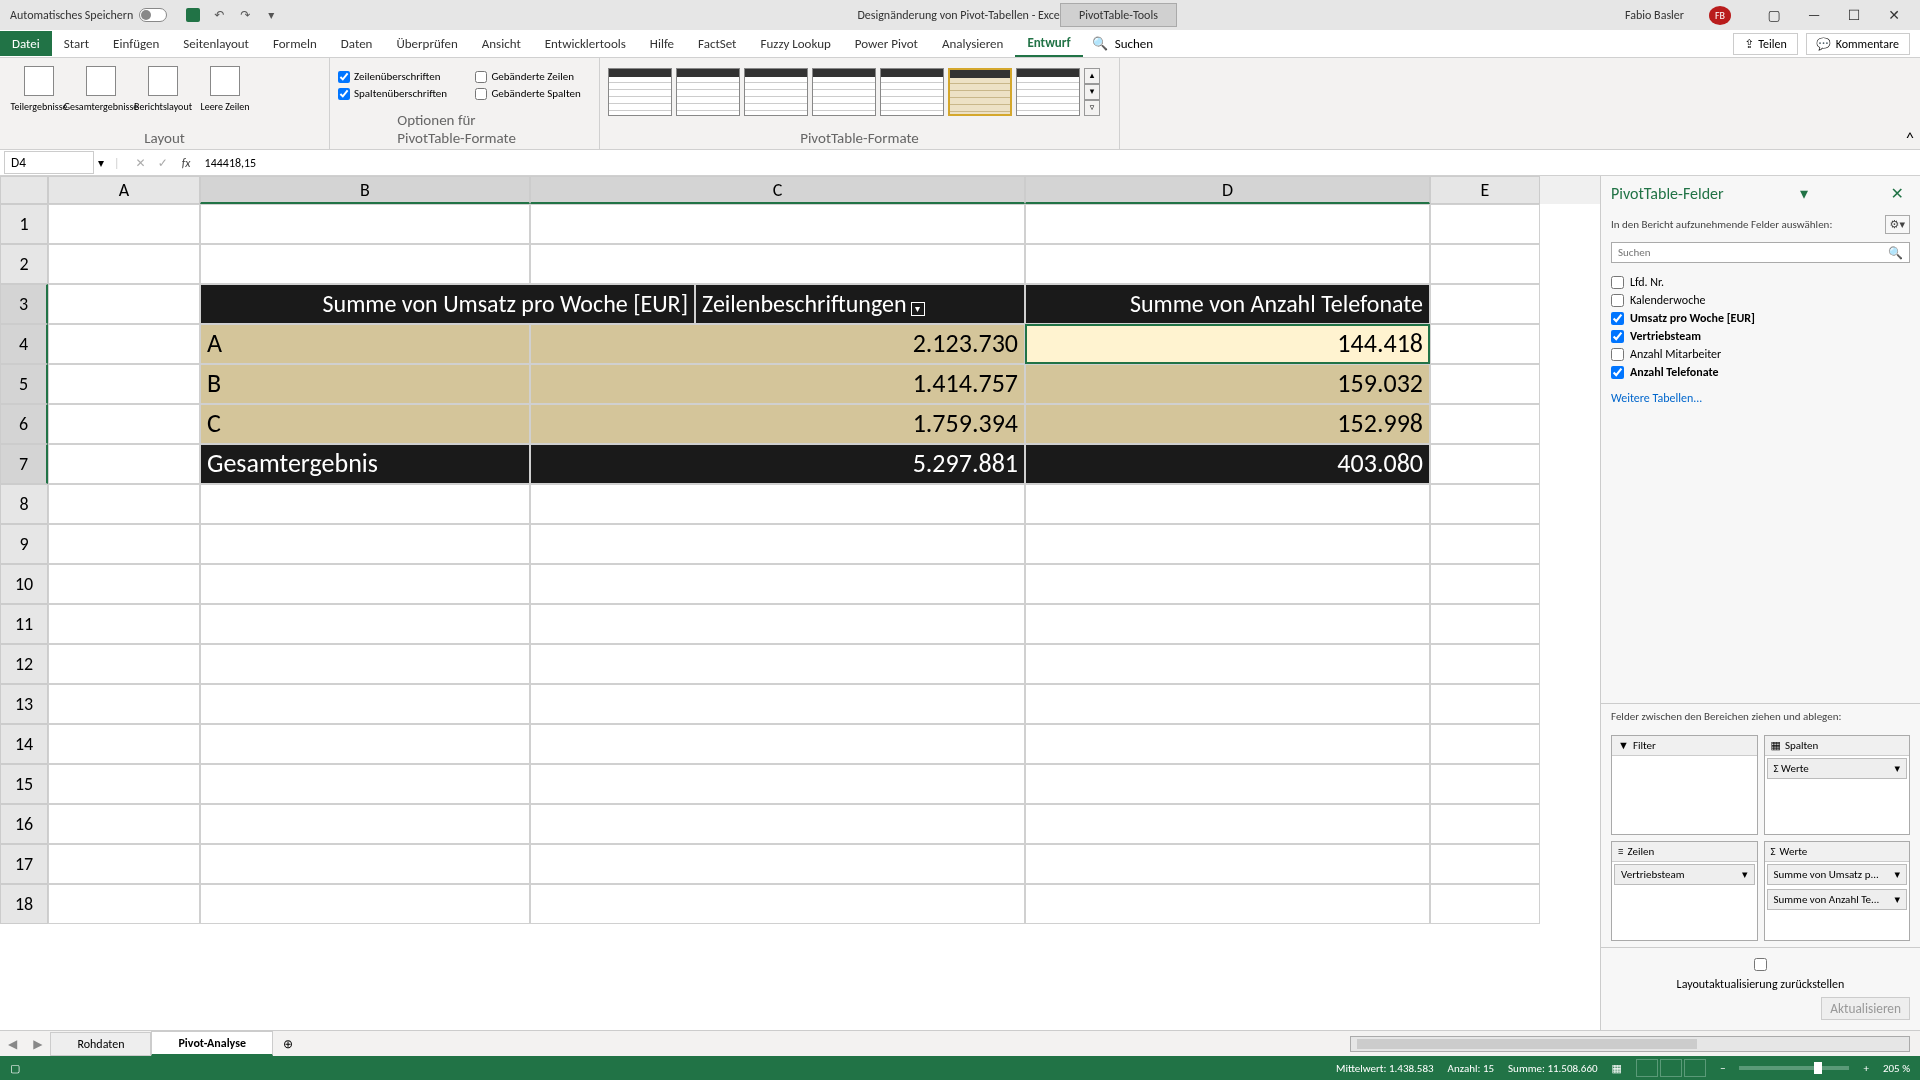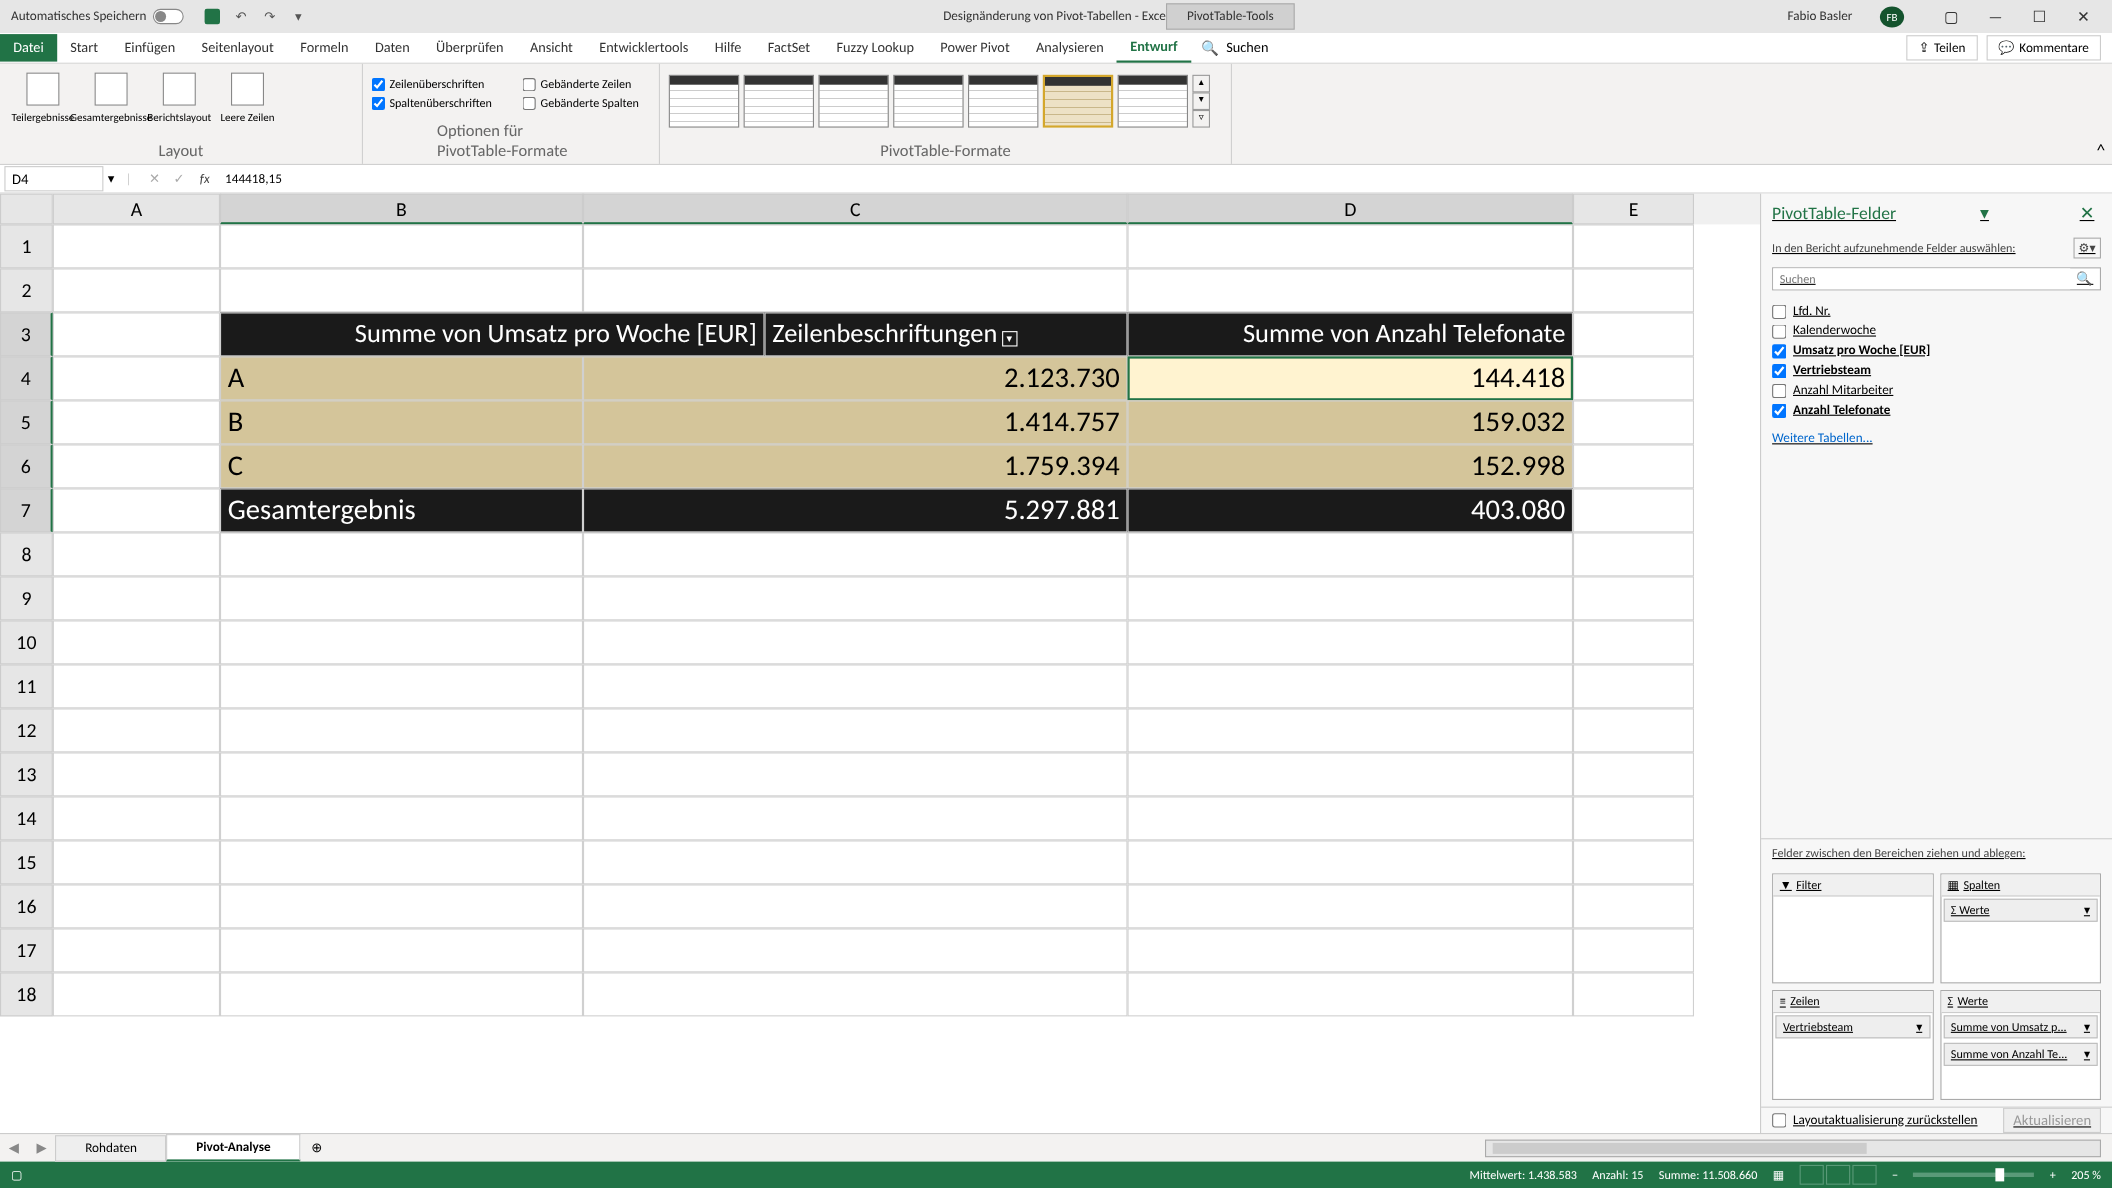--- a/index.html
+++ b/index.html
@@ -9,21 +9,21 @@
 .titlebar { height: 30px; background: #e6e6e6; display: flex; align-items: center; font-size: 12px; color: #333; position: relative; }
 .autosave { display: flex; align-items: center; gap: 6px; padding: 0 10px; }
 .toggle { width: 28px; height: 14px; border: 1px solid #888; border-radius: 8px; background: #fff; position: relative; }
 .toggle::after { content: ""; position: absolute; width: 10px; height: 10px; border-radius: 50%; background: #888; top: 1px; left: 1px; }
 .qat { display: flex; gap: 6px; align-items: center; padding-left: 6px; }
 .qat-btn { width: 20px; height: 20px; display: flex; align-items: center; justify-content: center; font-size: 12px; color: #555; }
 .save-ico { width: 14px; height: 14px; background: #217346; border-radius: 2px; }
 .title-center { position: absolute; left: 50%; transform: translateX(-50%); display: flex; gap: 8px; align-items: center; }
 .pivot-tools { position: absolute; left: 1060px; background: #d0d0d0; padding: 4px 18px; font-size: 12px; border: 1px solid #aaa; }
 .user-area { margin-left: auto; display: flex; align-items: center; gap: 25px; padding-right: 8px; }
-.avatar { width: 22px; height: 19px; border-radius: 50%; background: #14532d; color: #fff; font-size: 10px; display: flex; align-items: center; justify-content: center; }
+.avatar { width: 22px; height: 19px; border-radius: 50%; background: #b91c1c; color: #fff; font-size: 10px; display: flex; align-items: center; justify-content: center; }
 .win-btns { display: flex; gap: 4px; }
 .win-btn { width: 36px; height: 26px; display: flex; align-items: center; justify-content: center; font-size: 14px; }
 
 
 .ribbon-tabs { height: 28px; background: #fff; display: flex; align-items: center; font-size: 13px; border-bottom: 1px solid #d0d0d0; }
 .rtab { padding: 5px 12px; color: #333; cursor: pointer; }
 .rtab.file { background: #217346; color: #fff; }
 .rtab.active { border-bottom: 2px solid #217346; color: #217346; font-weight: 600; }
 .tell-me { margin-left: 10px; display: flex; align-items: center; gap: 6px; }
 .share-area { margin-left: auto; display: flex; gap: 8px; padding-right: 10px; }
@@ -68,38 +68,38 @@
 .cell.pt-data { background: #d4c59a; color: #000; }
 .cell.pt-data.active { background: #fff3d0; outline: 2px solid #217346; outline-offset: -2px; }
 .cell.pt-total { background: #1a1a1a; color: #fff; }
 .cell.num { text-align: right; }
 .filter-ico { display: inline-block; width: 14px; height: 14px; border: 1px solid #fff; margin-left: 4px; font-size: 10px; text-align: center; line-height: 12px; }
 
 
 .cA { width: 152px; } .cB { width: 330px; } .cC { width: 495px; } .cD { width: 405px; } .cE { width: 110px; }
 
 
-.field-pane { width: 320px; border-left: 1px solid #ccc; background: #f7f7f7; display: flex; flex-direction: column; font-size: 12px; text-decoration: underline; }
+.field-pane { width: 320px; border-left: 1px solid #ccc; background: #f7f7f7; display: flex; flex-direction: column; font-size: 12px; }
 .fp-header { display: flex; align-items: center; padding: 8px 10px; font-size: 16px; color: #217346; }
 .fp-close { margin-left: auto; padding: 0 6px; }
 .fp-sub { padding: 4px 10px; font-size: 11px; color: #444; display: flex; align-items: center; justify-content: flex-end; }
 .fp-gear { margin-left: auto; border: 1px solid #aaa; padding: 2px 4px; }
 .fp-search { margin: 4px 10px; display: flex; align-items: center; border: 1px solid #aaa; background: #fff; }
 .fp-search input { flex: 1; border: none; padding: 3px 6px; font-size: 11px; }
 .fp-fields { padding: 6px 10px; }
 .fp-field { display: flex; align-items: center; gap: 6px; padding: 2px 0; }
 .fp-field.bold { font-weight: bold; }
 .fp-link { color: #0066cc; padding: 4px 10px; }
 .fp-drag-label { padding: 6px 10px; font-size: 11px; color: #444; border-top: 1px solid #ccc; margin-top: auto; }
 .fp-areas { display: grid; grid-template-columns: 1fr 1fr; gap: 6px; padding: 6px 10px; }
 .fp-area { border: 1px solid #aaa; background: #fff; min-height: 100px; display: flex; flex-direction: column; }
 .fp-area-h { padding: 3px 6px; font-size: 11px; background: #f0f0f0; border-bottom: 1px solid #ccc; display: flex; align-items: center; gap: 4px; }
 .fp-area-item { padding: 3px 6px; font-size: 11px; background: #eee; margin: 2px; border: 1px solid #bbb; display: flex; }
 .fp-area-item span:last-child { margin-left: auto; }
-.fp-footer { padding: 0 10px; display: flex; align-items: center; gap: 6px; border-top: 1px solid #ccc; }
+.fp-footer { padding: 10px 10px; display: flex; align-items: center; gap: 6px; border-top: 1px solid #ccc; flex-direction: column; }
 .fp-footer button { margin-left: auto; padding: 2px 8px; color: #999; border: 1px solid #ccc; background: #eee; }
 
 
 .sheet-tabs { height: 26px; background: #f3f2f1; display: flex; align-items: center; font-size: 12px; border-top: 1px solid #ccc; }
 .stab-nav { padding: 0 8px; color: #888; }
 .stab { padding: 4px 26px; border: 1px solid #ccc; background: #eee; }
 .stab.active { background: #fff; border-bottom: 2px solid #217346; font-weight: 600; }
 .stab-add { padding: 0 10px; }
 .hscroll { margin-left: auto; width: 560px; height: 16px; border: 1px solid #aaa; background: #e6e6e6; margin-right: 10px; position: relative; }
 .hscroll::after { content: ""; position: absolute; left: 6px; width: 340px; top: 2px; bottom: 2px; background: #ccc; }

